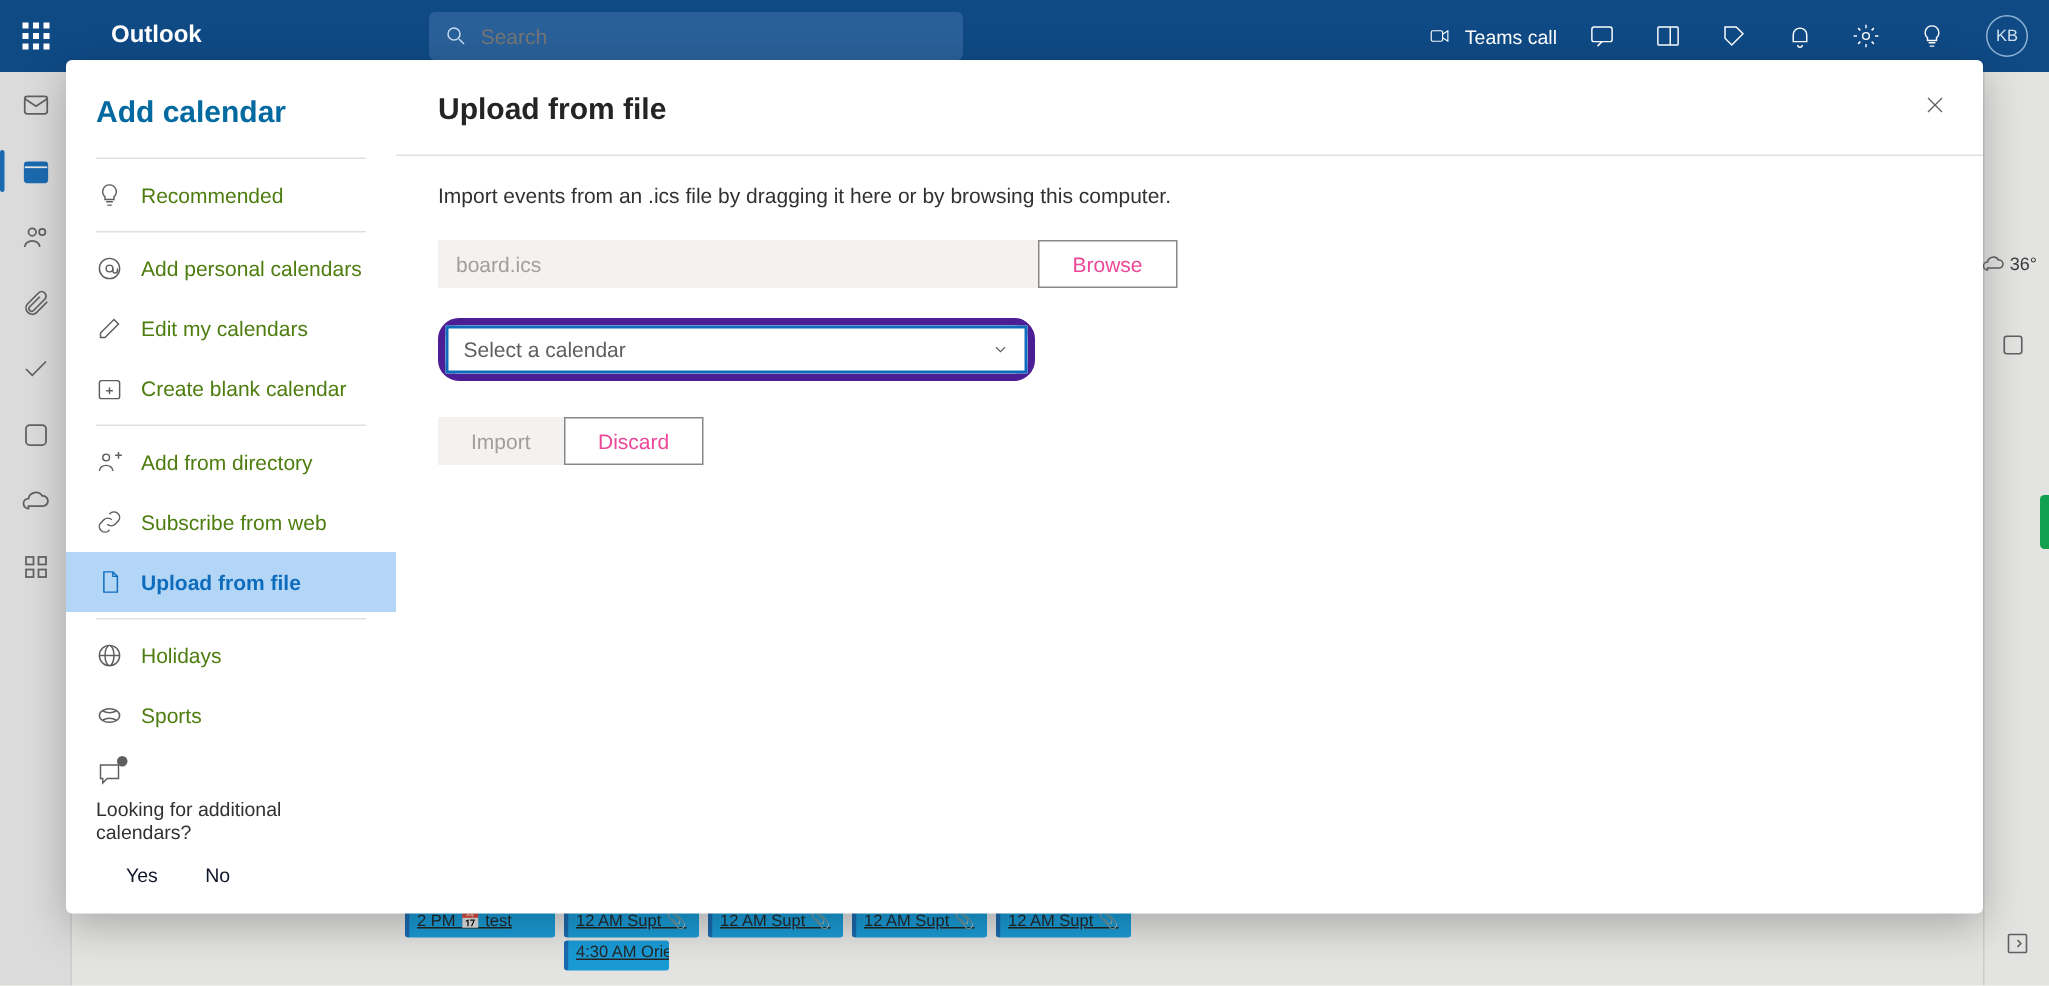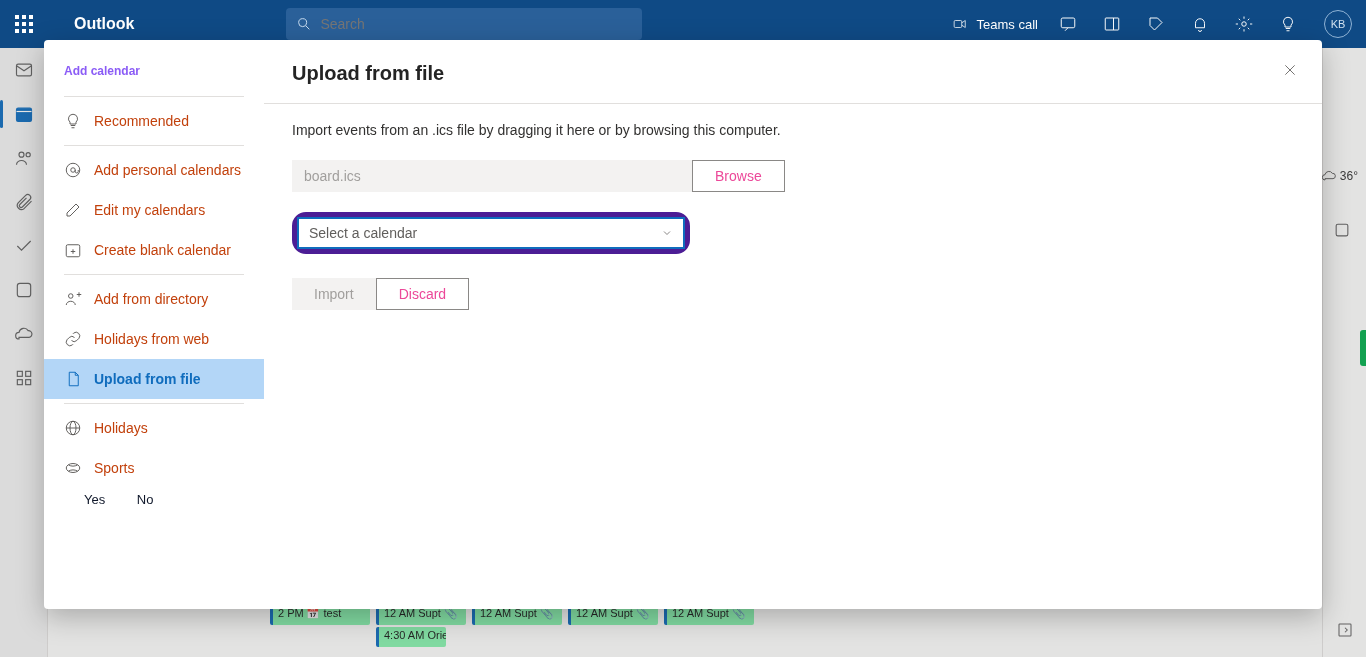--- a/index.html
+++ b/index.html
@@ -27,30 +27,30 @@
 .bg-rail .ritem svg{width:20px;height:20px;fill:none;stroke:#616161;stroke-width:1.4;}
 .bg-rail .active{position:relative;}
 .bg-rail .active::before{content:"";position:absolute;left:0;top:8px;bottom:8px;width:3px;background:#0f6cbd;border-radius:2px;}
 .bg-rail .active svg{stroke:#0f6cbd;fill:#0f6cbd;}
 
 .bg-right{position:absolute;right:0;top:48px;width:44px;bottom:0;background:#faf9f8;border-left:1px solid #e1dfdd;z-index:1;}
 .weather{position:absolute;right:8px;top:168px;font-size:12px;color:#333;display:flex;align-items:center;z-index:2;}
 .weather svg{width:16px;height:16px;stroke:#616161;fill:none;stroke-width:1.5;margin-right:3px;}
 
 .bg-events{position:absolute;left:270px;right:48px;top:605px;height:50px;z-index:1;display:flex;gap:6px;align-items:flex-start;font-size:11px;}
-.ev{background:#86efac;border-left:3px solid #0f6cbd;padding:2px 5px;color:#1b1b1b;border-radius:2px;height:20px;white-space:nowrap;overflow:hidden;}
+.ev{background:#0ea5e9;border-left:3px solid #0f6cbd;padding:2px 5px;color:#1b1b1b;border-radius:2px;height:20px;white-space:nowrap;overflow:hidden;text-decoration:underline;}
 .evcol{display:flex;flex-direction:column;gap:2px;}
 .mask{position:absolute;left:0;right:0;top:48px;bottom:0;background:rgba(100,100,100,0.15);z-index:4;}
 
 
 .modal{position:absolute;top:40px;left:44px;right:44px;bottom:48px;background:#fff;border-radius:4px;box-shadow:0 8px 28px rgba(0,0,0,0.25);z-index:10;display:flex;}
 .side{width:220px;border-right:none;padding:18px 0;}
-.side .title{font-size:12px;font-weight:600;color:#8b5cf6;padding:6px 20px 14px 20px;}
+.side .title{font-size:20px;font-weight:600;color:#0369a1;padding:6px 20px 14px 20px;}
 .side hr{border:none;border-top:1px solid #e1dfdd;margin:4px 20px;}
-.sitem{display:flex;align-items:center;padding:0 20px;height:40px;font-size:14px;color:#c2410c;cursor:default;}
+.sitem{display:flex;align-items:center;padding:0 20px;height:40px;font-size:14px;color:#4d7c0f;cursor:default;}
 .sitem svg{width:18px;height:18px;fill:none;stroke:#605e5c;stroke-width:1.3;margin-right:12px;flex-shrink:0;}
 .sitem.sel{background:#b3d6f7;color:#0f6cbd;font-weight:600;}
 .sitem.sel svg{stroke:#0f6cbd;}
 .looking{padding:10px 20px;font-size:13px;color:#323130;}
 .looking svg{width:18px;height:18px;fill:none;stroke:#605e5c;stroke-width:1.3;margin-bottom:4px;}
 .looking .dot{position:relative;}
 .looking .dot::after{content:"";position:absolute;top:-3px;right:-3px;width:7px;height:7px;background:#605e5c;border-radius:50%;}
 .yn{padding:4px 20px 0 40px;font-size:13px;}
 .yn a{color:#0f172a;text-decoration:none;margin-right:28px;margin-top:12px;}
 
@@ -274,21 +274,21 @@
           <line x1="17" y1="6" x2="23" y2="6"></line>
           <line x1="20" y1="3" x2="20" y2="9"></line>
         </svg>
       <span>Add from directory</span>
     </div>
     <div class="sitem">
       <svg viewBox="0 0 24 24">
           <path d="M10 14a5 5 0 007 0l3-3a5 5 0 00-7-7l-1 1"></path>
           <path d="M14 10a5 5 0 00-7 0l-3 3a5 5 0 007 7l1-1"></path>
         </svg>
-      <span>Holidays from web</span>
+      <span>Subscribe from web</span>
     </div>
     <div class="sitem sel">
       <svg viewBox="0 0 24 24">
           <path d="M7 3h8l4 4v14H7z"></path>
           <path d="M15 3v4h4"></path>
         </svg>
       <span>Upload from file</span>
     </div>
     <hr>
     <div class="sitem">
@@ -298,20 +298,26 @@
           <line x1="3" y1="12" x2="21" y2="12"></line>
         </svg>
       <span>Holidays</span>
     </div>
     <div class="sitem">
       <svg viewBox="0 0 24 24">
           <ellipse cx="12" cy="12" rx="9" ry="6"></ellipse>
           <path d="M6 8c4 2 8 2 12 0M6 16c4-2 8-2 12 0"></path>
         </svg>
       <span>Sports</span>
+    </div>
+    <div class="looking">
+      <span class="dot" style="display:inline-block"><svg viewBox="0 0 24 24">
+            <path d="M4 4h16v12H10l-4 4v-4H4z"></path>
+          </svg></span><br>
+      <span>Looking for additional calendars?</span>
     </div>
     <div class="yn">
       <a>Yes</a>
       <a>No</a>
     </div>
   </div>
 
   <div class="main">
     <div class="close">
       <svg viewBox="0 0 24 24">

